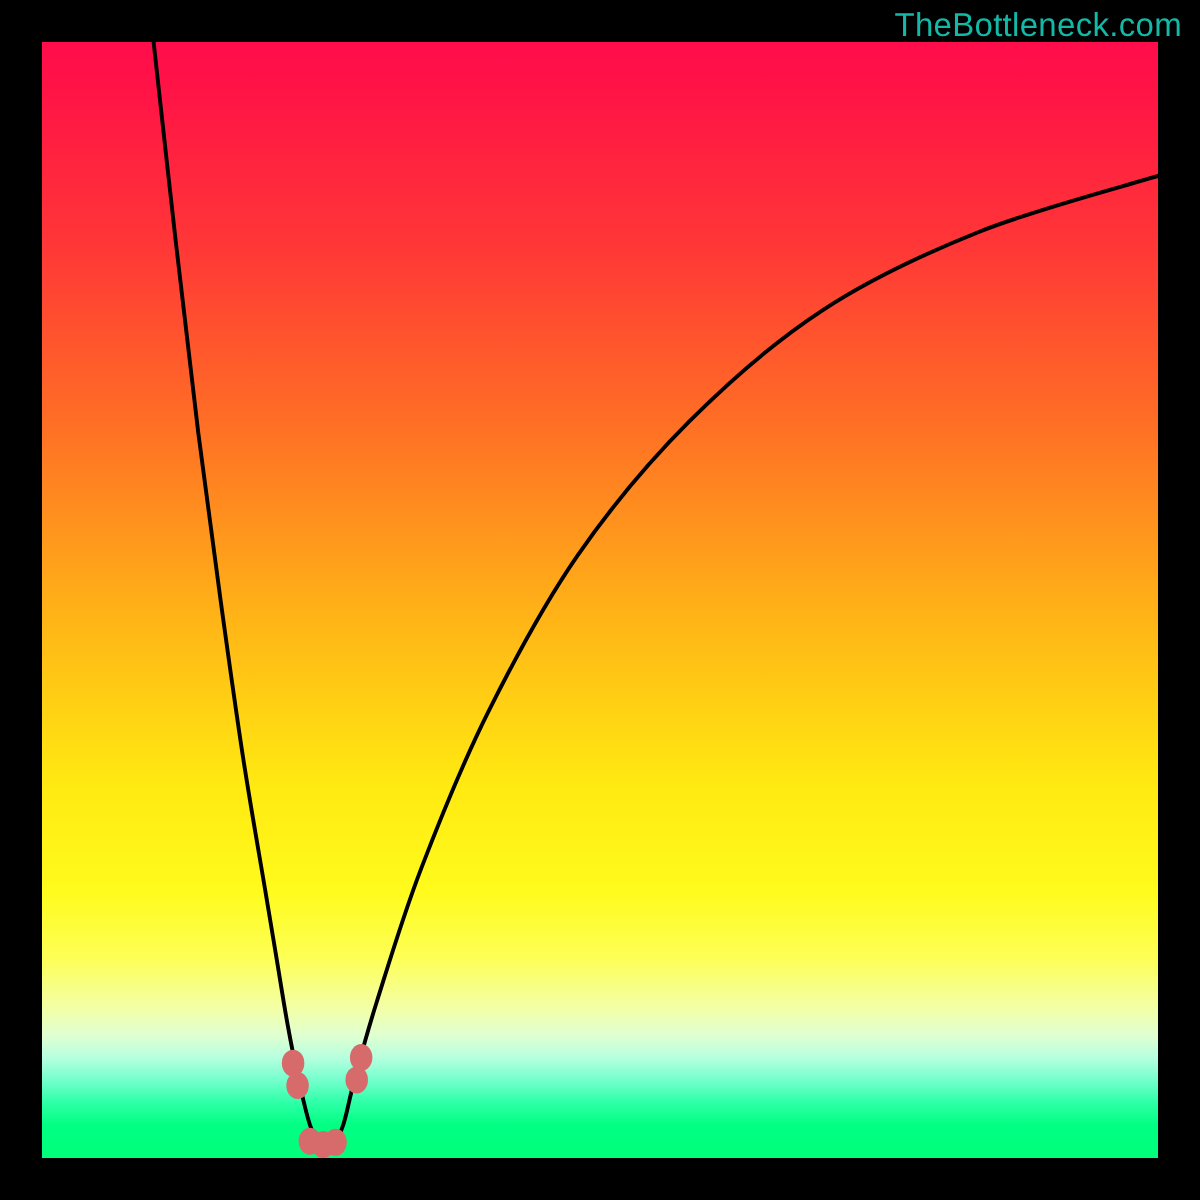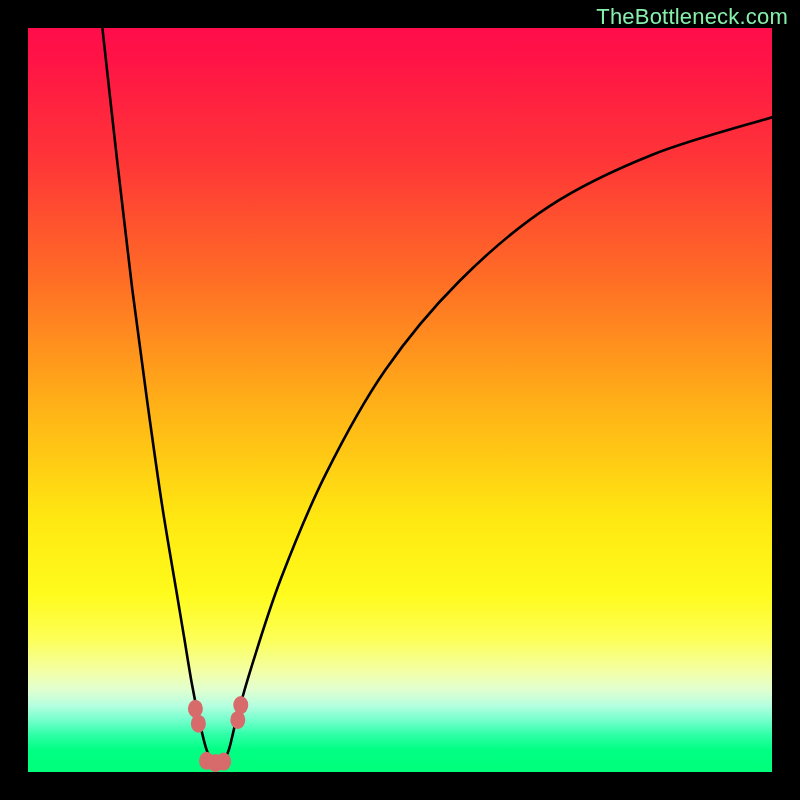--- a/index.html
+++ b/index.html
@@ -14,21 +14,21 @@
   .outer {
     width: 800px;
     height: 800px;
     background: #000;
     position: relative;
   }
   .watermark {
     position: absolute;
     top: 4px;
     right: 12px;
-    color: #86efac;
+    color: #14b8a6;
     font-size: 22px;
     font-weight: 500;
     letter-spacing: 0.2px;
     z-index: 10;
   }
   .plot-frame {
     position: absolute;
     left: 28px;
     top: 28px;
     width: 744px;

